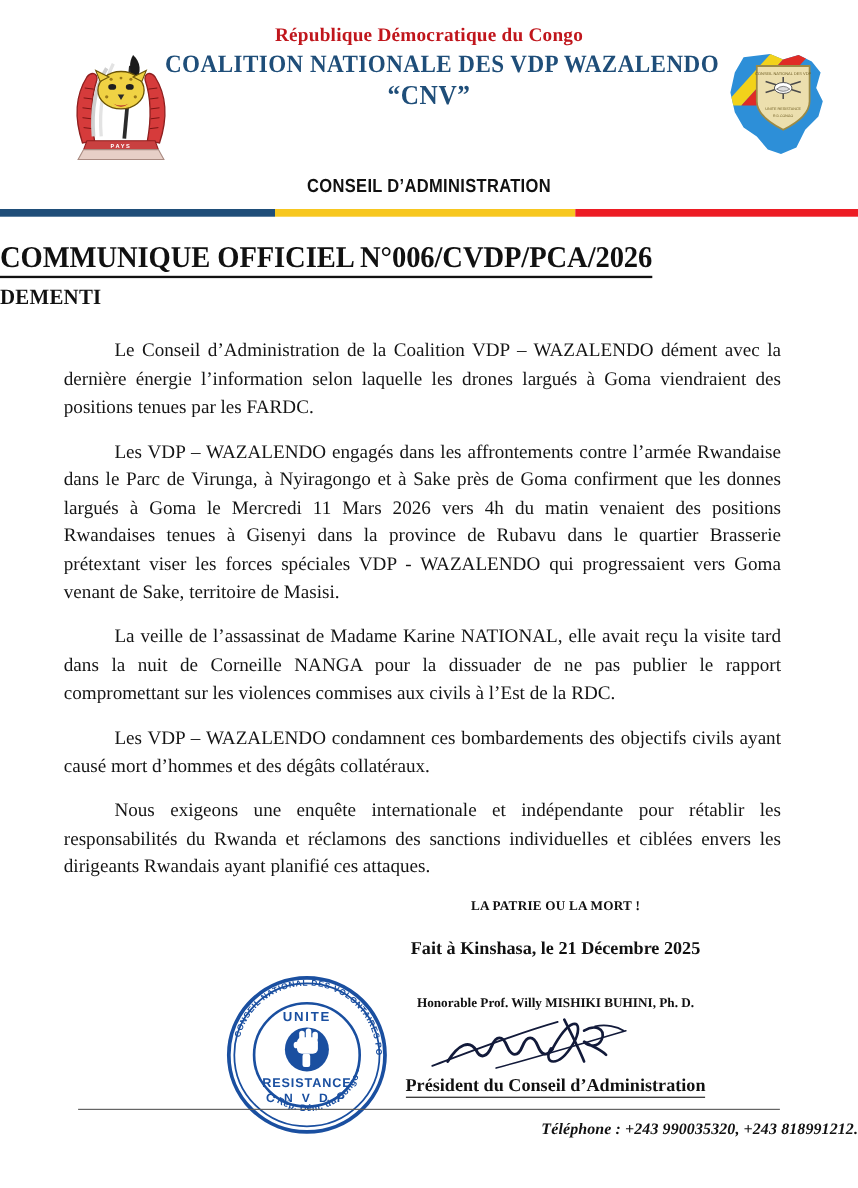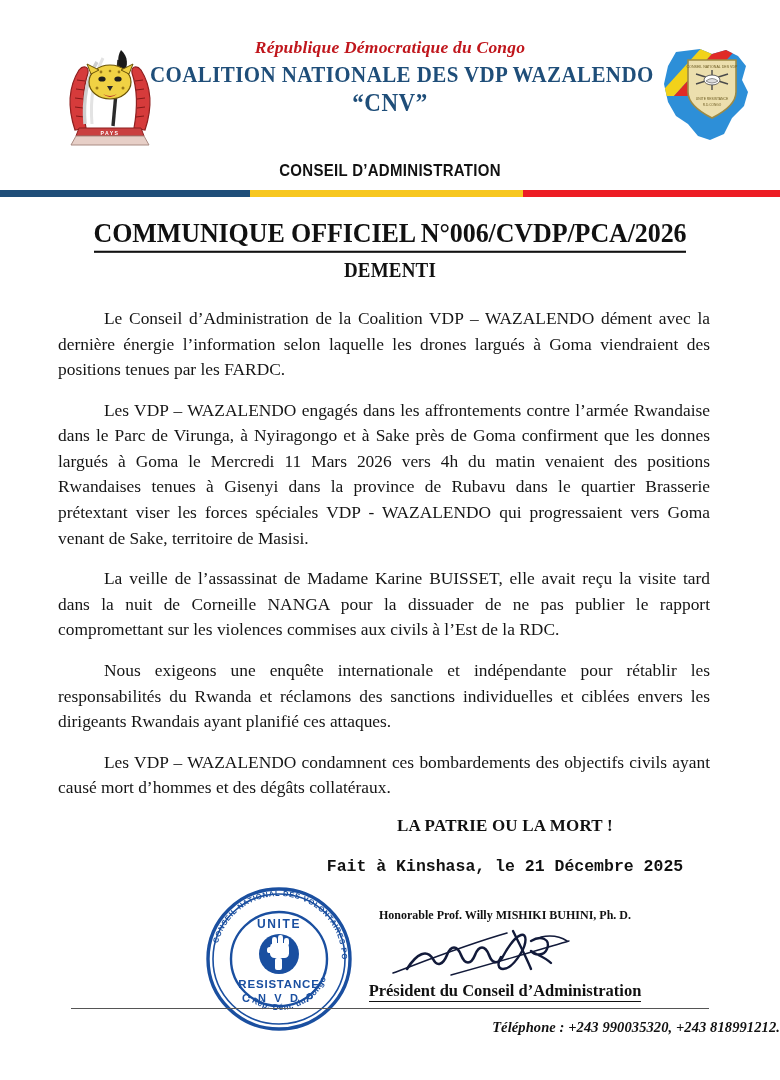--- a/index.html
+++ b/index.html
@@ -29,26 +29,25 @@
     position: relative;
     height: 138px;
     padding-top: 6px;
   }
   .header-center {
     text-align: center;
     padding: 0 150px;
   }
   .rdc-line {
     font-family: "Liberation Serif", serif;
-    font-style: italic;
     font-weight: bold;
     color: #c0161c;
     font-size: 17.5px;
     letter-spacing: 0.2px;
-    margin-top: 32px;
+    margin-top: 16px;
     line-height: 1.1;
   }
   .coalition-line {
     font-family: "Liberation Serif", serif;
     font-weight: bold;
     color: #1f4e79;
     font-size: 21px;
     letter-spacing: 0.4px;
     margin-top: 5px;
     white-space: nowrap;
@@ -98,21 +97,21 @@
     width: 100%;
     height: 7px;
     margin-top: 12px;
   }
   .tri-blue   { width: 32.05%; background: #1f4e79; }
   .tri-yellow { width: 35.0%;  background: #f7c720; }
   .tri-red    { flex: 1;       background: #ed1c24; }
 
   
   .title-block {
-    text-align: center;
+    text-align: left;
     margin-top: 22px;
   }
   .communique-title {
     display: inline-block;
     font-family: "Liberation Serif", serif;
     font-weight: bold;
     font-size: 26px;
     letter-spacing: -0.1px;
     border-bottom: 2.2px solid #111;
     padding-bottom: 1px;
@@ -151,25 +150,25 @@
   .sig-col {
     position: absolute;
     left: 300px;
     right: 70px;
     top: 0;
     text-align: center;
   }
   .patrie {
     font-family: "Liberation Serif", serif;
     font-weight: bold;
-    font-size: 17px;
+    font-size: 12px;
     letter-spacing: 0.2px;
   }
   .faitka {
-    font-family: Liberation Mono, monospace;
+    font-family: Liberation Serif, serif;
     font-weight: bold;
     font-size: 16.5px;
     margin-top: 21px;
   }
   .honorable {
     font-family: "Liberation Serif", serif;
     font-weight: bold;
     font-size: 12px;
     margin-top: 32px;
   }
@@ -325,23 +324,23 @@
   </div>
 
   <div class="title-block">
     <div class="communique-title">COMMUNIQUE OFFICIEL N°006/CVDP/PCA/2026</div>
     <div class="dementi">DEMENTI</div>
   </div>
 
   <div class="body-text">
     <p class="para">Le Conseil d’Administration de la Coalition VDP – WAZALENDO dément avec la dernière énergie l’information selon laquelle les drones largués à Goma viendraient des positions tenues par les FARDC.</p>
     <p class="para">Les VDP – WAZALENDO engagés dans les affrontements contre l’armée Rwandaise dans le Parc de Virunga, à Nyiragongo et à Sake près de Goma confirment que les donnes largués à Goma le Mercredi 11 Mars 2026 vers 4h du matin venaient des positions Rwandaises tenues à Gisenyi dans la province de Rubavu dans le quartier Brasserie prétextant viser les forces spéciales VDP - WAZALENDO qui progressaient vers Goma venant de Sake, territoire de Masisi.</p>
-    <p class="para">La veille de l’assassinat de Madame Karine BUISSET, elle avait reçu la visite tard dans la nuit de Corneille NANGA pour la dissuader de ne pas publier le rapport compromettant sur les violences commises aux civils à l’Est de la RDC.</p>
+    <p class="para">La veille de l’assassinat de Madame Karine NATIONAL, elle avait reçu la visite tard dans la nuit de Corneille NANGA pour la dissuader de ne pas publier le rapport compromettant sur les violences commises aux civils à l’Est de la RDC.</p>
+    <p class="para">Les VDP – WAZALENDO condamnent ces bombardements des objectifs civils ayant causé mort d’hommes et des dégâts collatéraux.</p>
     <p class="para">Nous exigeons une enquête internationale et indépendante pour rétablir les responsabilités du Rwanda et réclamons des sanctions individuelles et ciblées envers les dirigeants Rwandais ayant planifié ces attaques.</p>
-    <p class="para">Les VDP – WAZALENDO condamnent ces bombardements des objectifs civils ayant causé mort d’hommes et des dégâts collatéraux.</p>
   </div>
 
   <div class="sig-area">
 
     <div class="stamp">
       <svg viewBox="0 0 166 162" width="166" height="162" aria-hidden="true">
         <defs>
           <path id="ringTop" d="M83 81 m-63,0 a63,63 0 1,1 126,0" fill="none"></path>
           <path id="ringBot" d="M83 81 m-51,0 a51,51 0 1,0 102,0" fill="none"></path>
         </defs>

